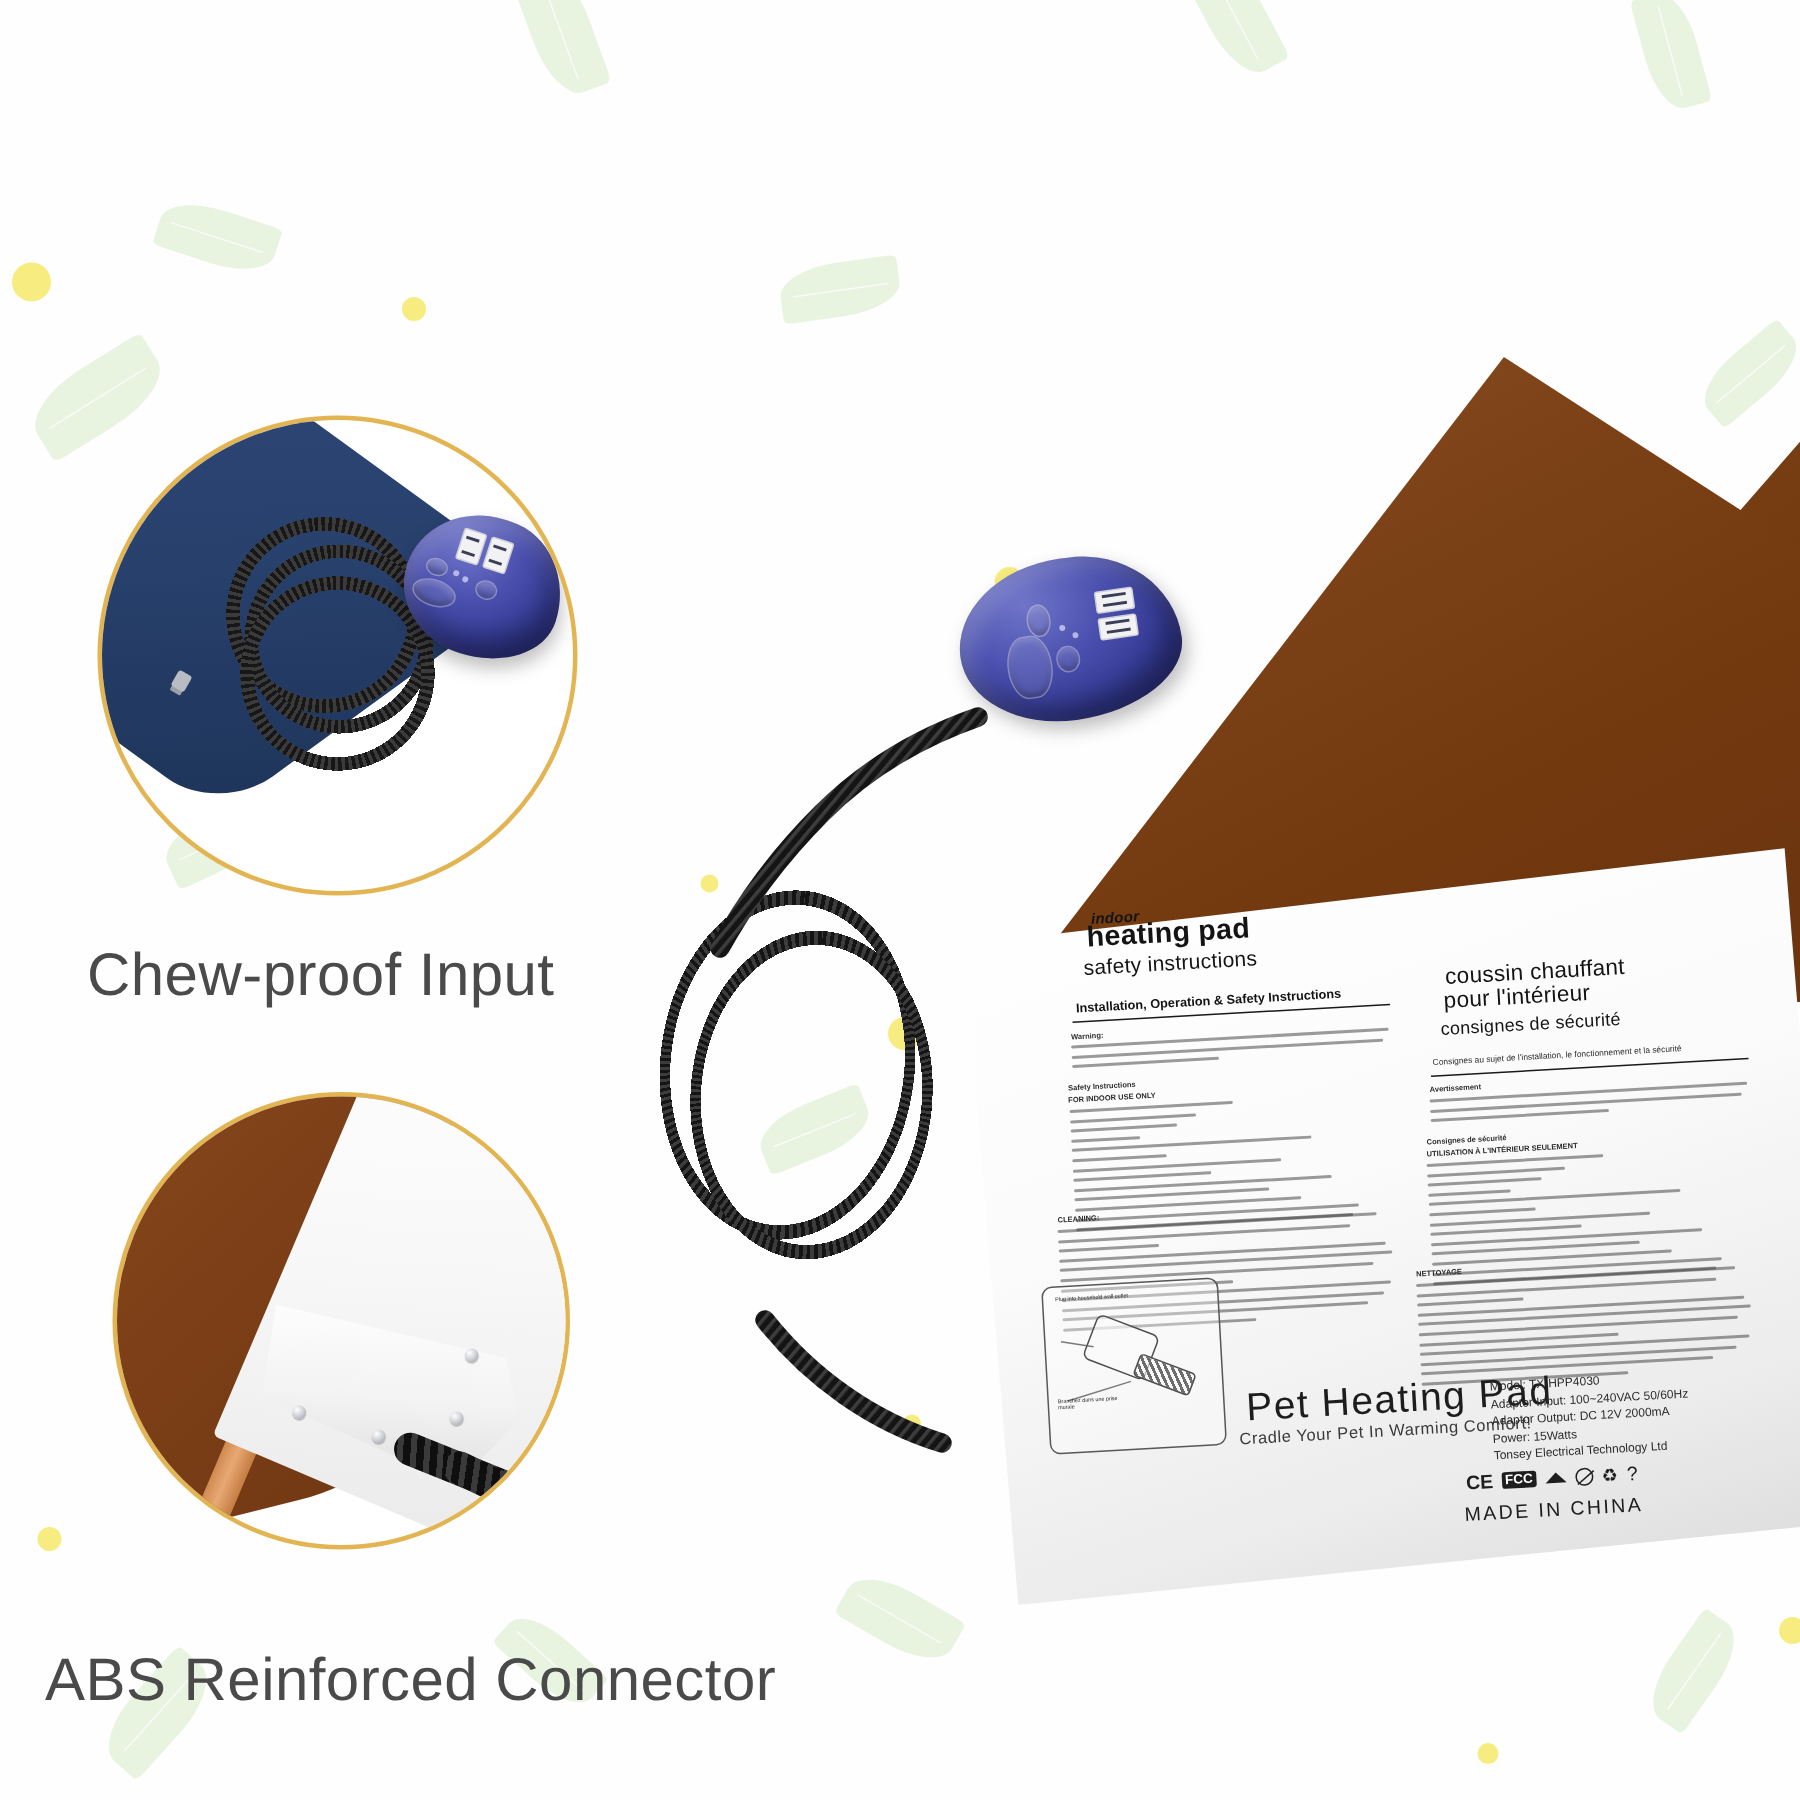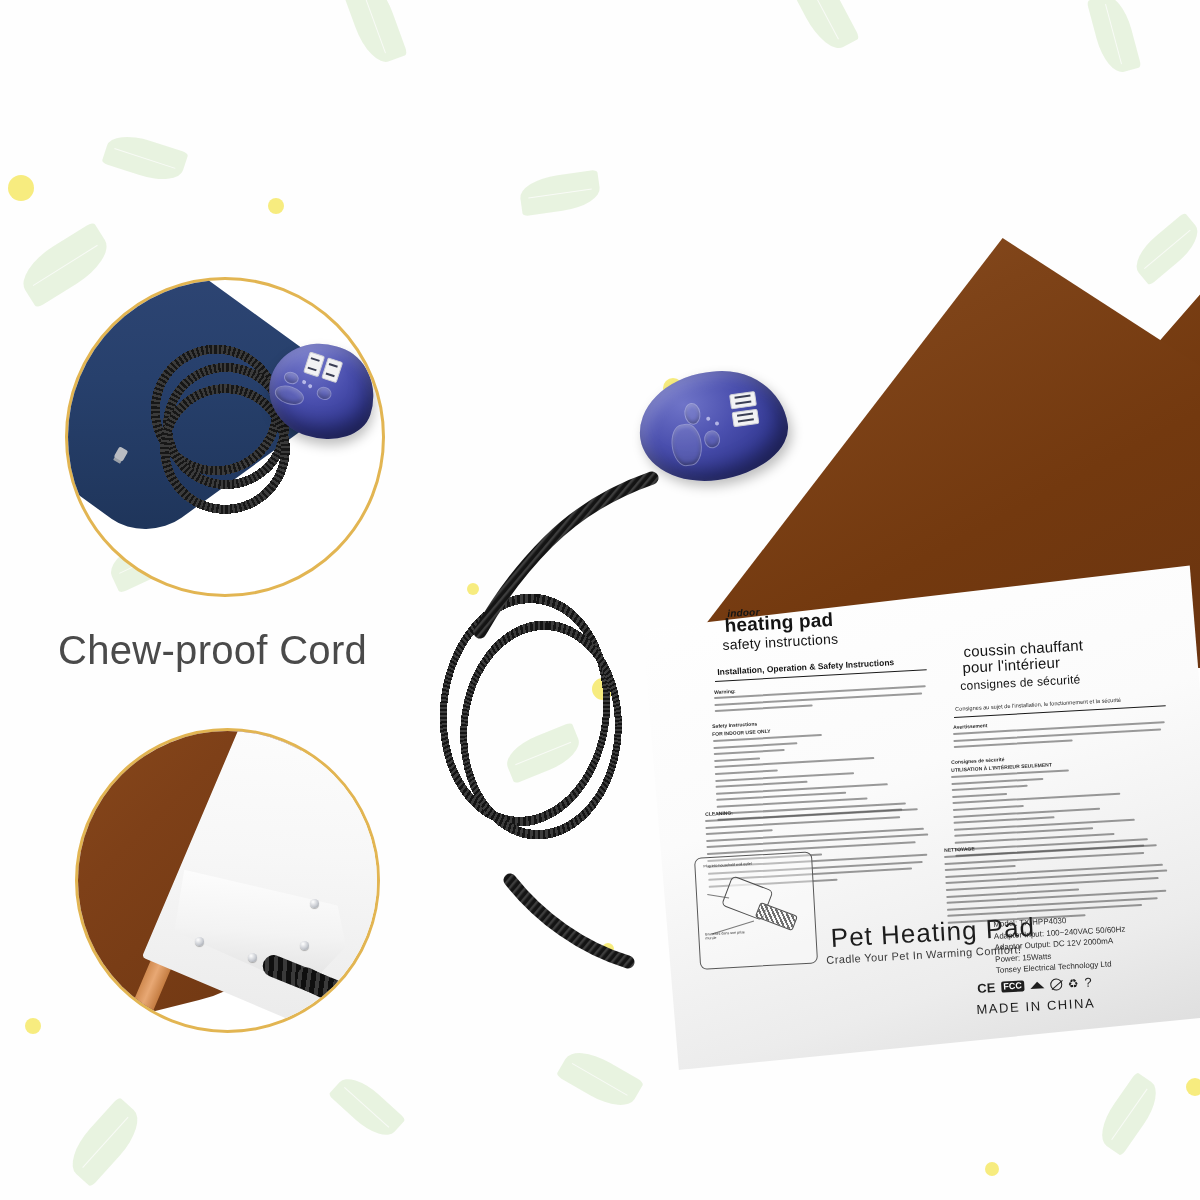--- a/index.html
+++ b/index.html
@@ -525,29 +525,30 @@
         <div class="seg" style="width:16px; height:22px;"></div>
       </div>
       <div class="ctrl-btn" style="left:12px; top:38px; width:15px; height:12px;"></div>
       <div class="ctrl-btn" style="left:48px; top:42px; width:15px; height:13px;"></div>
       <div class="ctrl-btn" style="left:8px; top:52px; width:30px; height:18px; border-radius:50%;"></div>
       <div class="ctrl-led" style="left:31px; top:42px;"></div>
       <div class="ctrl-led" style="left:38px; top:44px;"></div>
     </div>
   </div>
 
-  <div class="caption caption-cord">Chew-proof Cord</div>
+  <div class="caption caption-cord">Chew-proof Input</div>
 
   <div class="feature-circle circle-bottom">
     <div class="fleece"></div>
     <div class="fleece-edge"></div>
     <div class="white-face"></div>
     <div class="abs-plate"></div>
     <div class="rivet" style="left:232px; top:168px;"></div>
     <div class="rivet" style="left:117px; top:206px;"></div>
     <div class="rivet" style="left:222px; top:210px;"></div>
     <div class="rivet" style="left:170px; top:222px;"></div>
     <div class="coilcord" style="left:182px; top:238px; width:96px; height:22px; transform: rotate(22deg);"></div>
     <div class="coilcord" style="left:214px; top:252px; width:92px; height:22px; transform: rotate(26deg);"></div>
   </div>
 
+  <div class="caption caption-connector">ABS Reinforced Connector</div>
 
 </div>
 
 </body></html>

